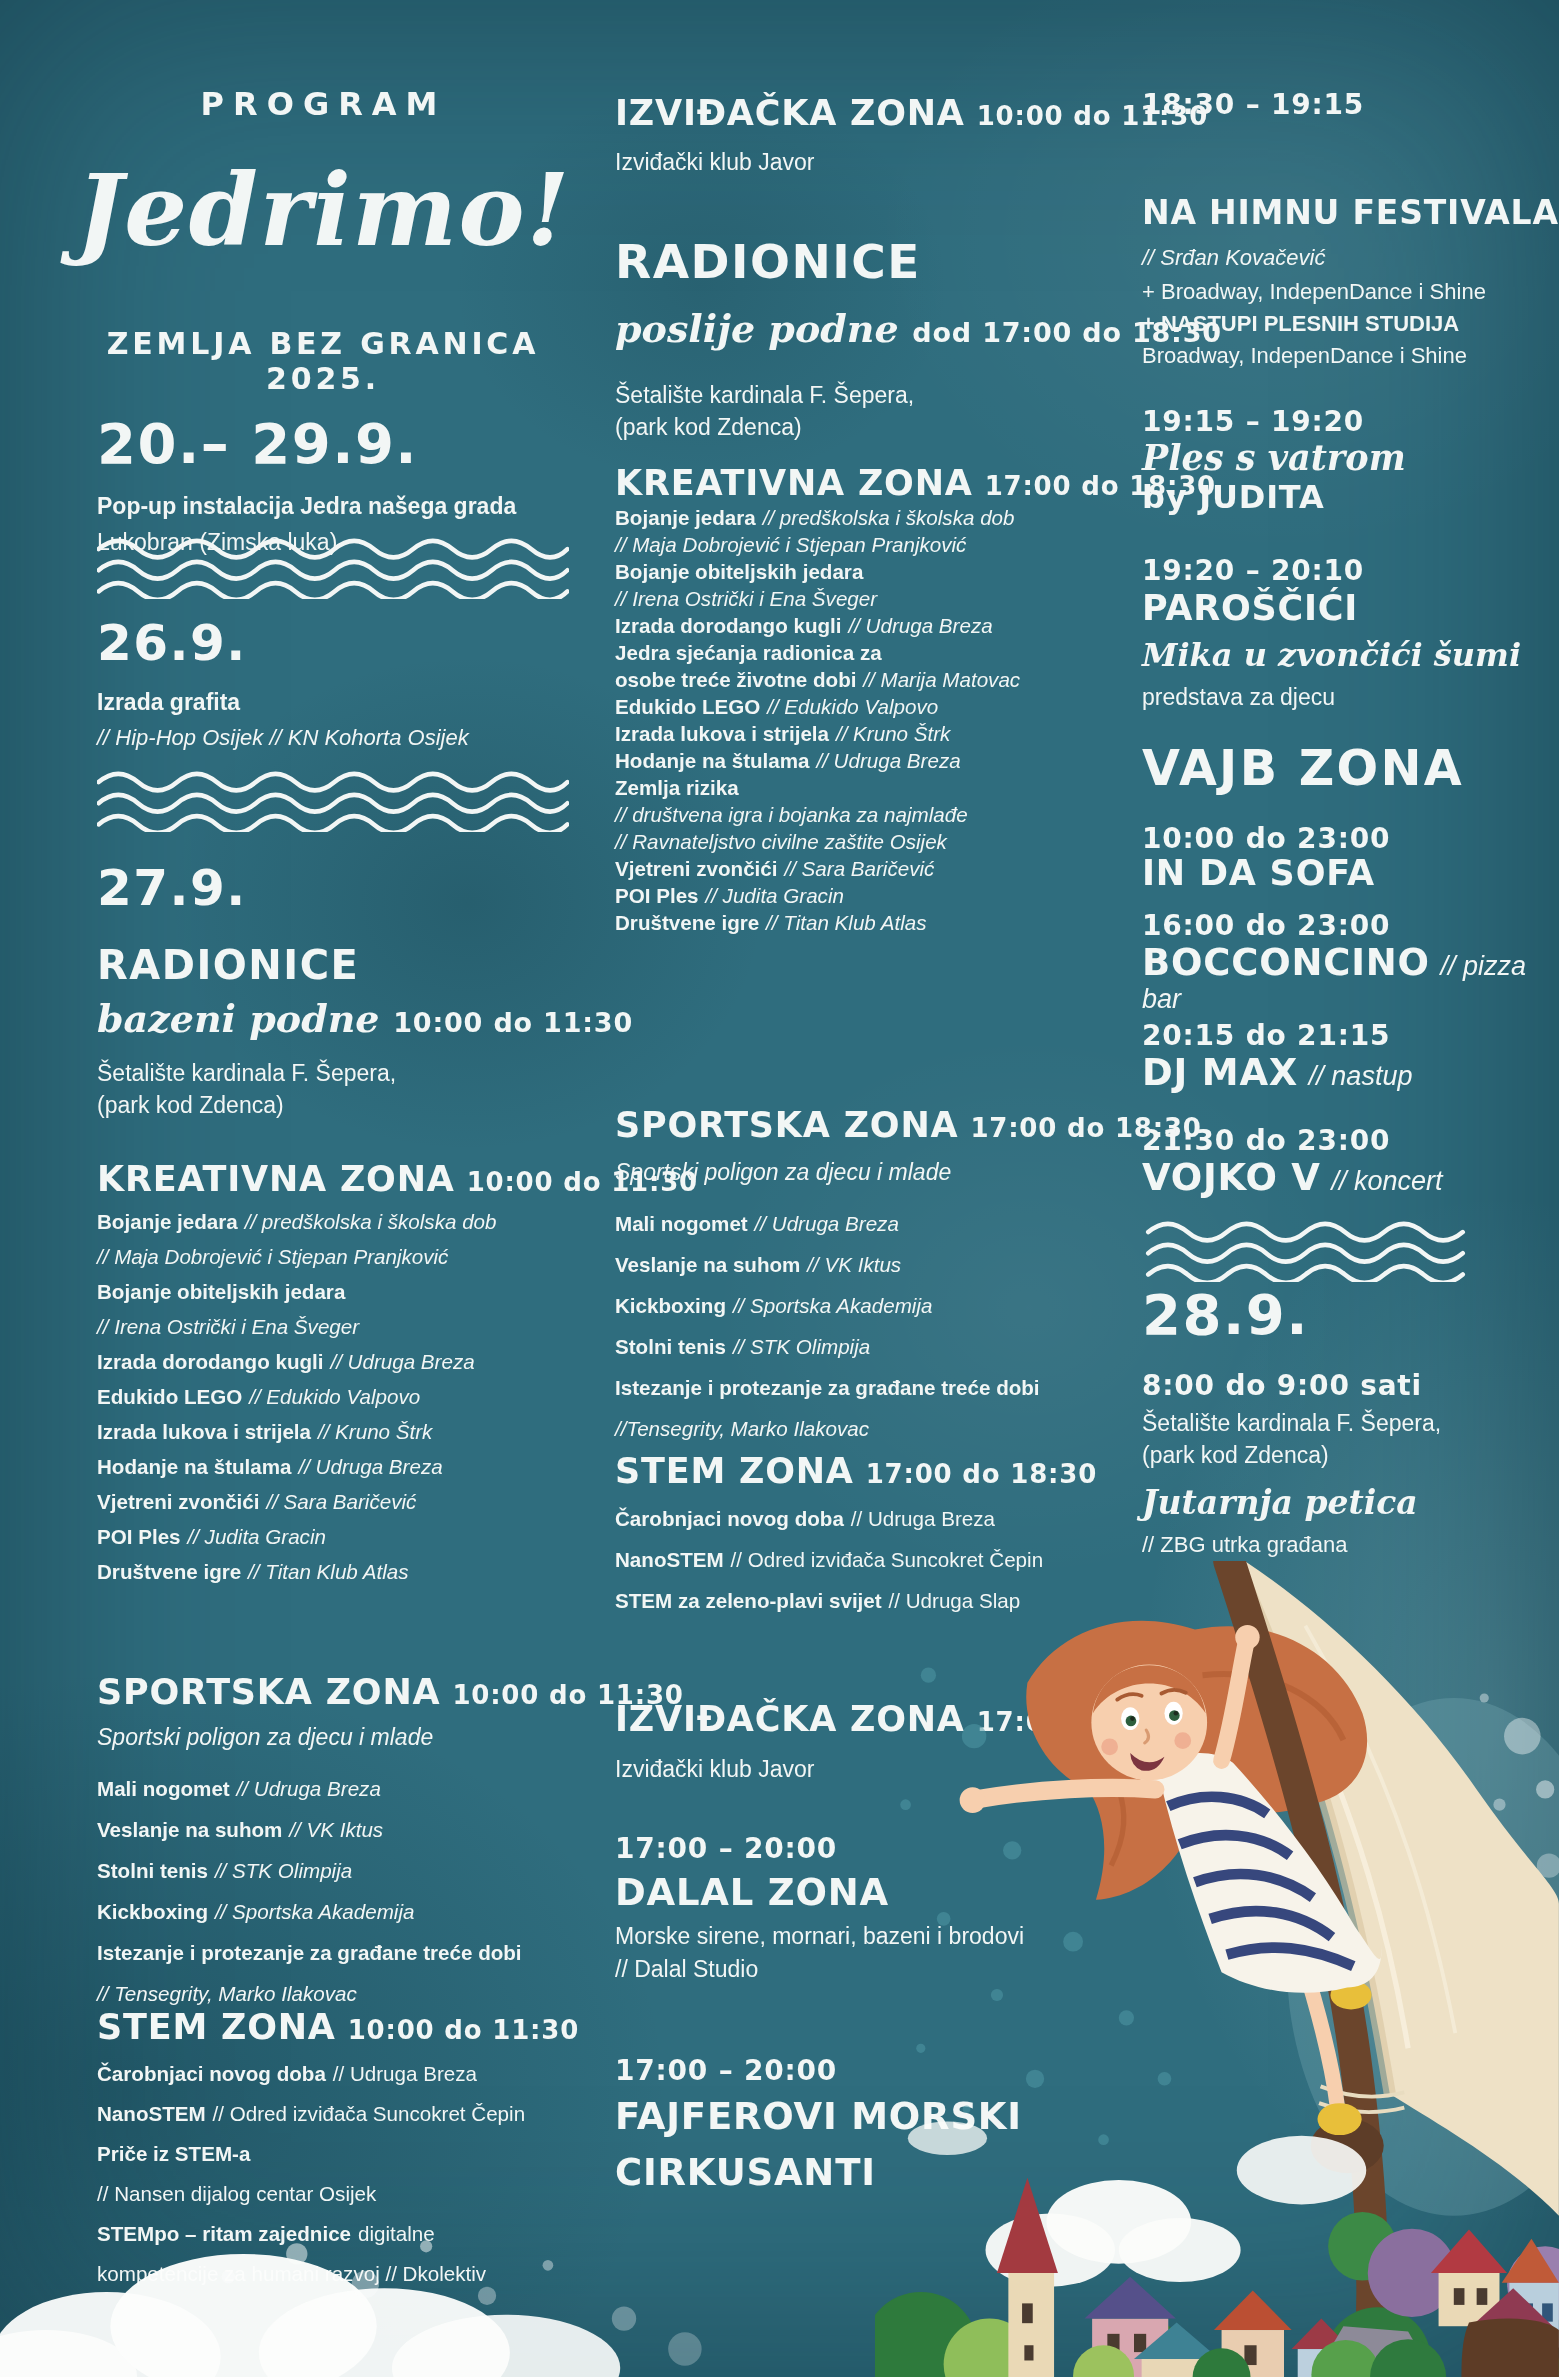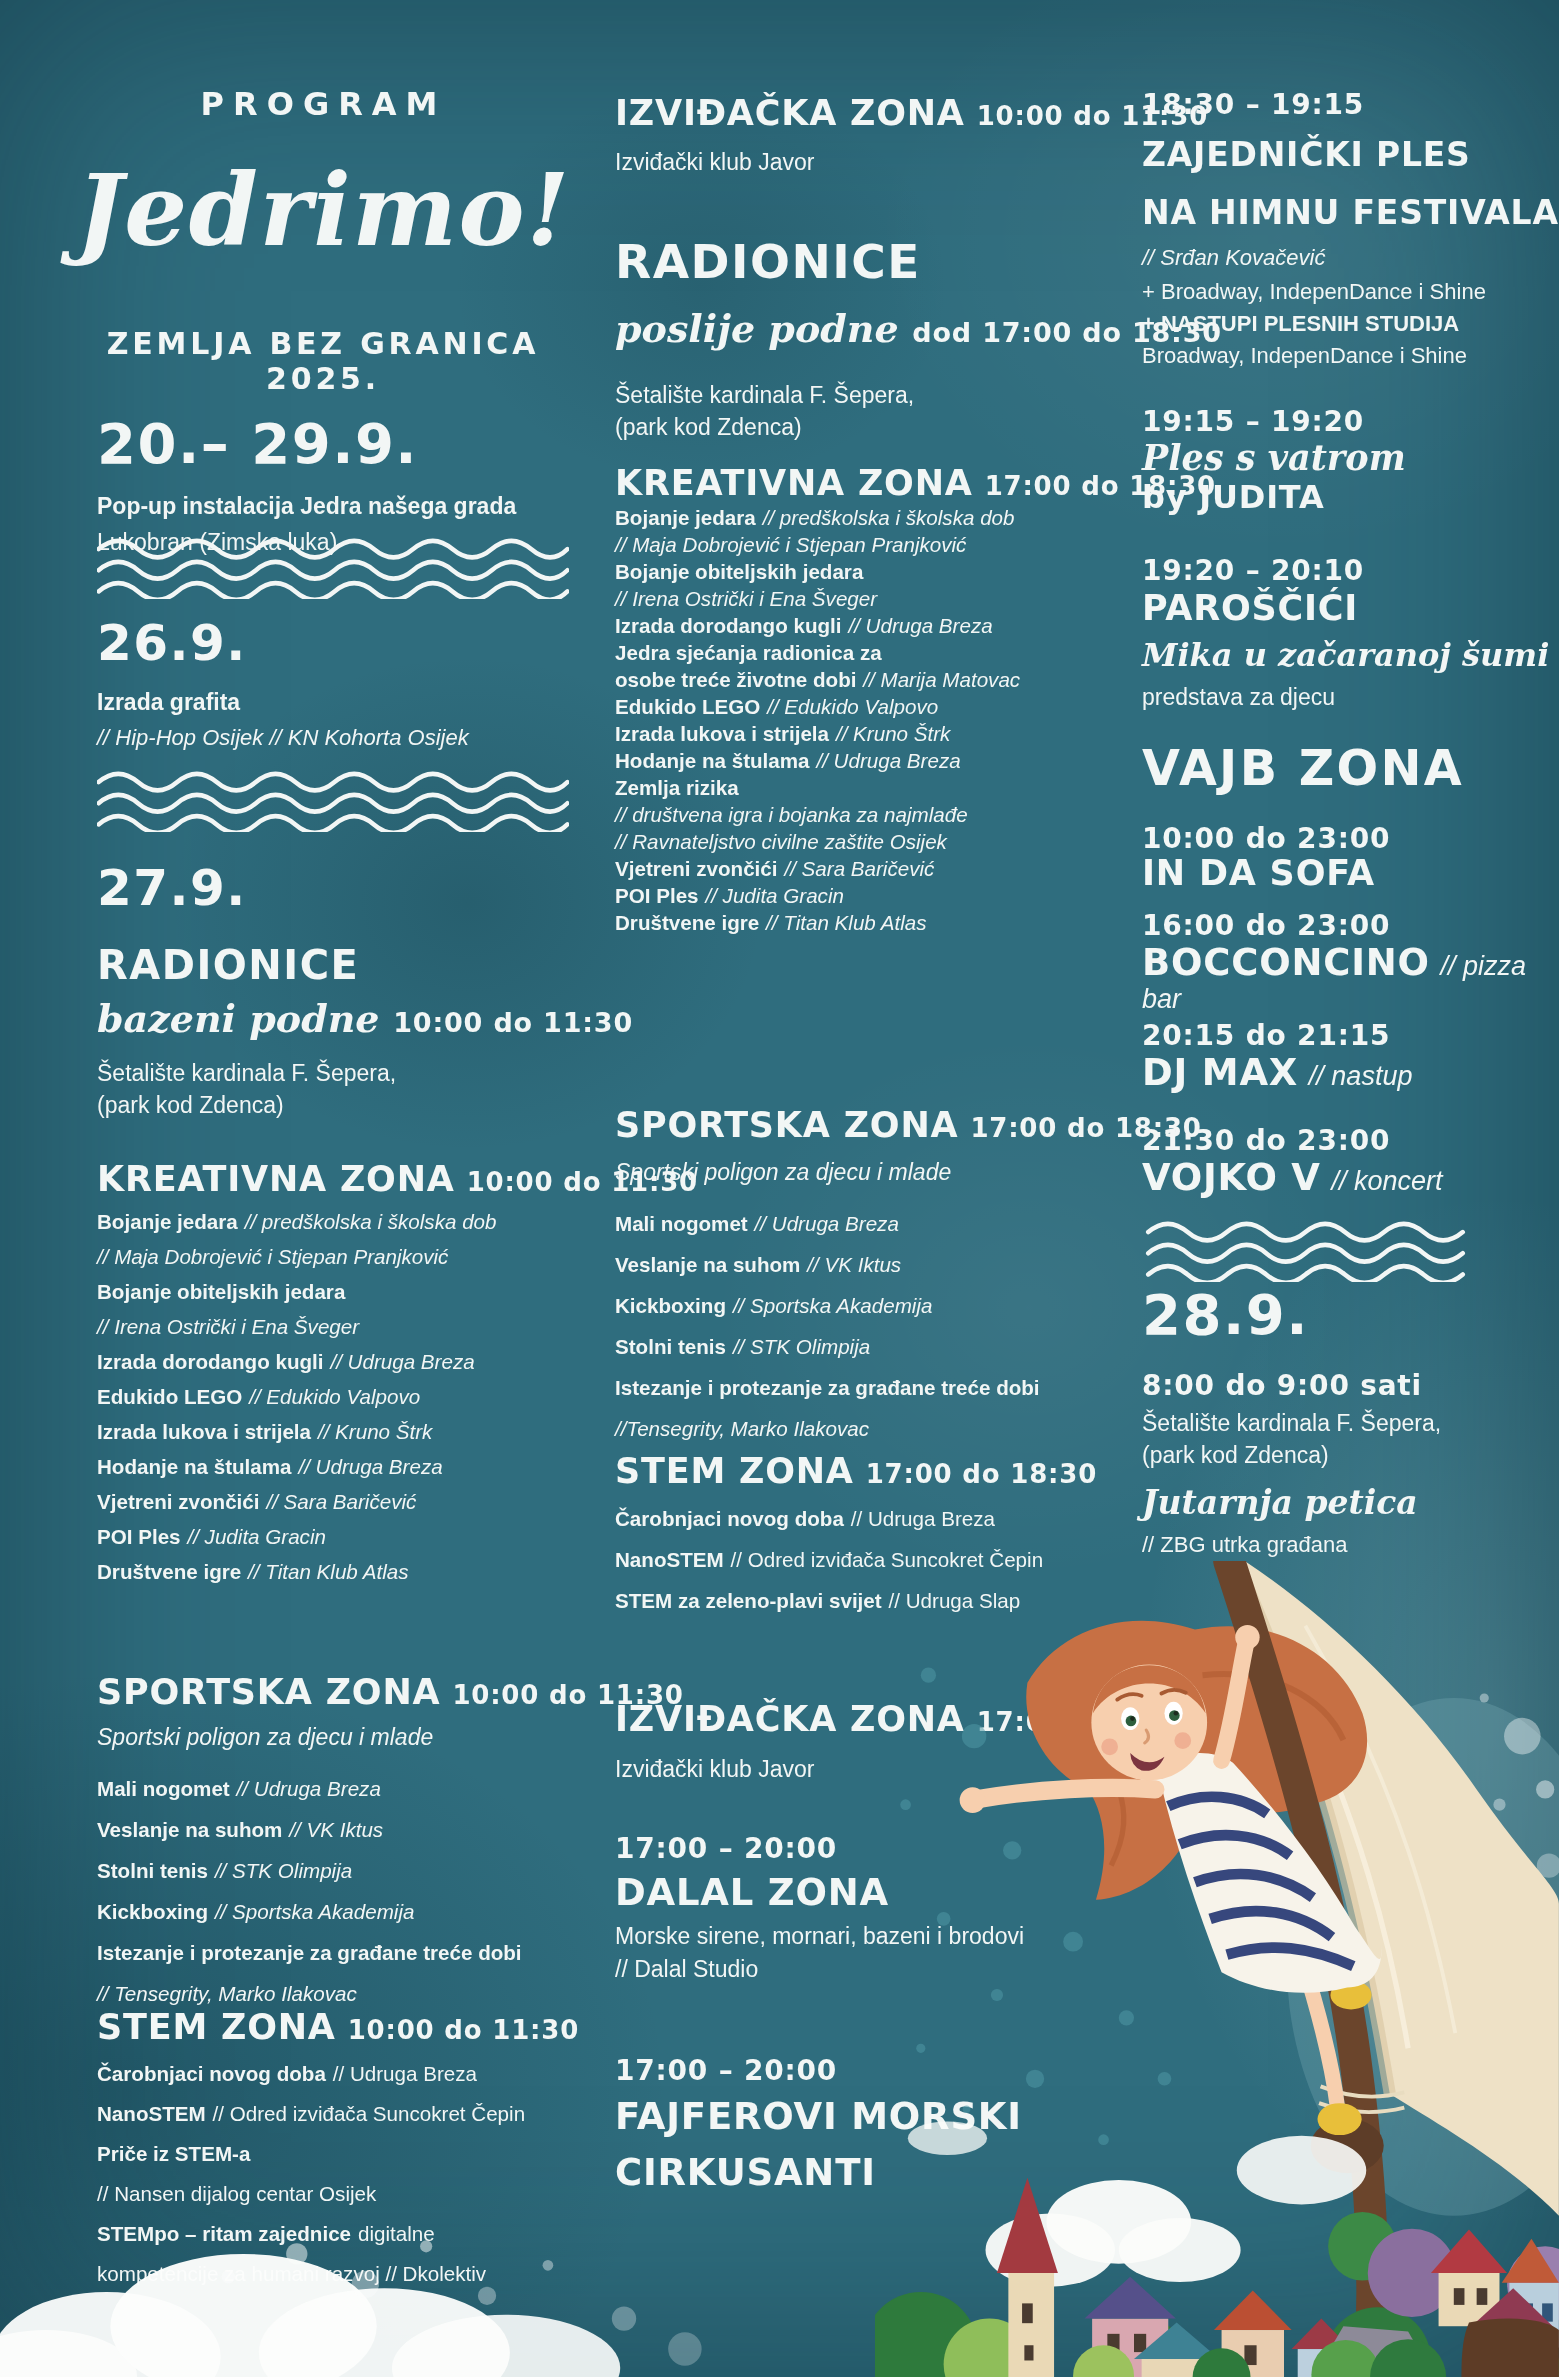--- a/index.html
+++ b/index.html
@@ -258,34 +258,33 @@
   <div class="abs display rtime" style="left:615px;top:1832px;">17:00 – 20:00</div>
   <div class="abs display venue" style="left:615px;top:1871px;">DALAL ZONA</div>
   <div class="abs small-note" style="left:615px;top:1923px;">Morske sirene, mornari, bazeni i brodovi</div>
   <div class="abs small-note" style="left:615px;top:1956px;">// Dalal Studio</div>
 
   <div class="abs display rtime" style="left:615px;top:2054px;">17:00 – 20:00</div>
   <div class="abs display venue" style="left:615px;top:2095px;">FAJFEROVI MORSKI</div>
   <div class="abs display venue" style="left:615px;top:2151px;">CIRKUSANTI</div>
 
   <div class="abs display rtime" style="left:1142px;top:88px;">18:30 – 19:15</div>
-  <div class="abs display rh" style="left:1142px;top:128px;">ZAJEDNIČKI PLES</div>
   <div class="abs display rh" style="left:1142px;top:186px;">NA HIMNU FESTIVALA</div>
   <div class="abs line-i" style="left:1142px;top:245px;">// Srđan Kovačević</div>
   <div class="abs small-note" style="left:1142px;top:279px;font-size:22px;">+ Broadway, IndepenDance i Shine</div>
   <div class="abs line-b" style="left:1142px;top:311px;font-size:22px;">+ NASTUPI PLESNIH STUDIJA</div>
   <div class="abs small-note" style="left:1142px;top:343px;font-size:22px;">Broadway, IndepenDance i Shine</div>
 
   <div class="abs display rtime" style="left:1142px;top:405px;">19:15 – 19:20</div>
   <div class="abs script" style="left:1142px;top:437px;font-size:35px;">Ples s vatrom</div>
   <div class="abs display" style="left:1142px;top:478px;font-size:32px;">by JUDITA</div>
 
   <div class="abs display rtime" style="left:1142px;top:554px;">19:20 – 20:10</div>
   <div class="abs display" style="left:1142px;top:588px;font-size:35px;">PAROŠČIĆI</div>
-  <div class="abs script" style="left:1142px;top:636px;font-size:32px;">Mika u začaranoj šumi</div>
+  <div class="abs script" style="left:1142px;top:636px;font-size:32px;">Mika u zvončići šumi</div>
   <div class="abs small-note" style="left:1142px;top:684px;">predstava za djecu</div>
 
   <div class="abs display vajb" style="left:1142px;top:740px;text-align:right;">VAJB ZONA</div>
 
   <div class="abs display rtime" style="left:1142px;top:822px;">10:00 do 23:00</div>
   <div class="abs display" style="left:1142px;top:853px;font-size:35px;">IN DA SOFA</div>
 
   <div class="abs display rtime" style="left:1142px;top:909px;">16:00 do 23:00</div>
   <div class="abs" style="left:1142px;top:941px;">
     <span class="display venue">BOCCONCINO</span><span class="venue-credit">// pizza bar</span>

